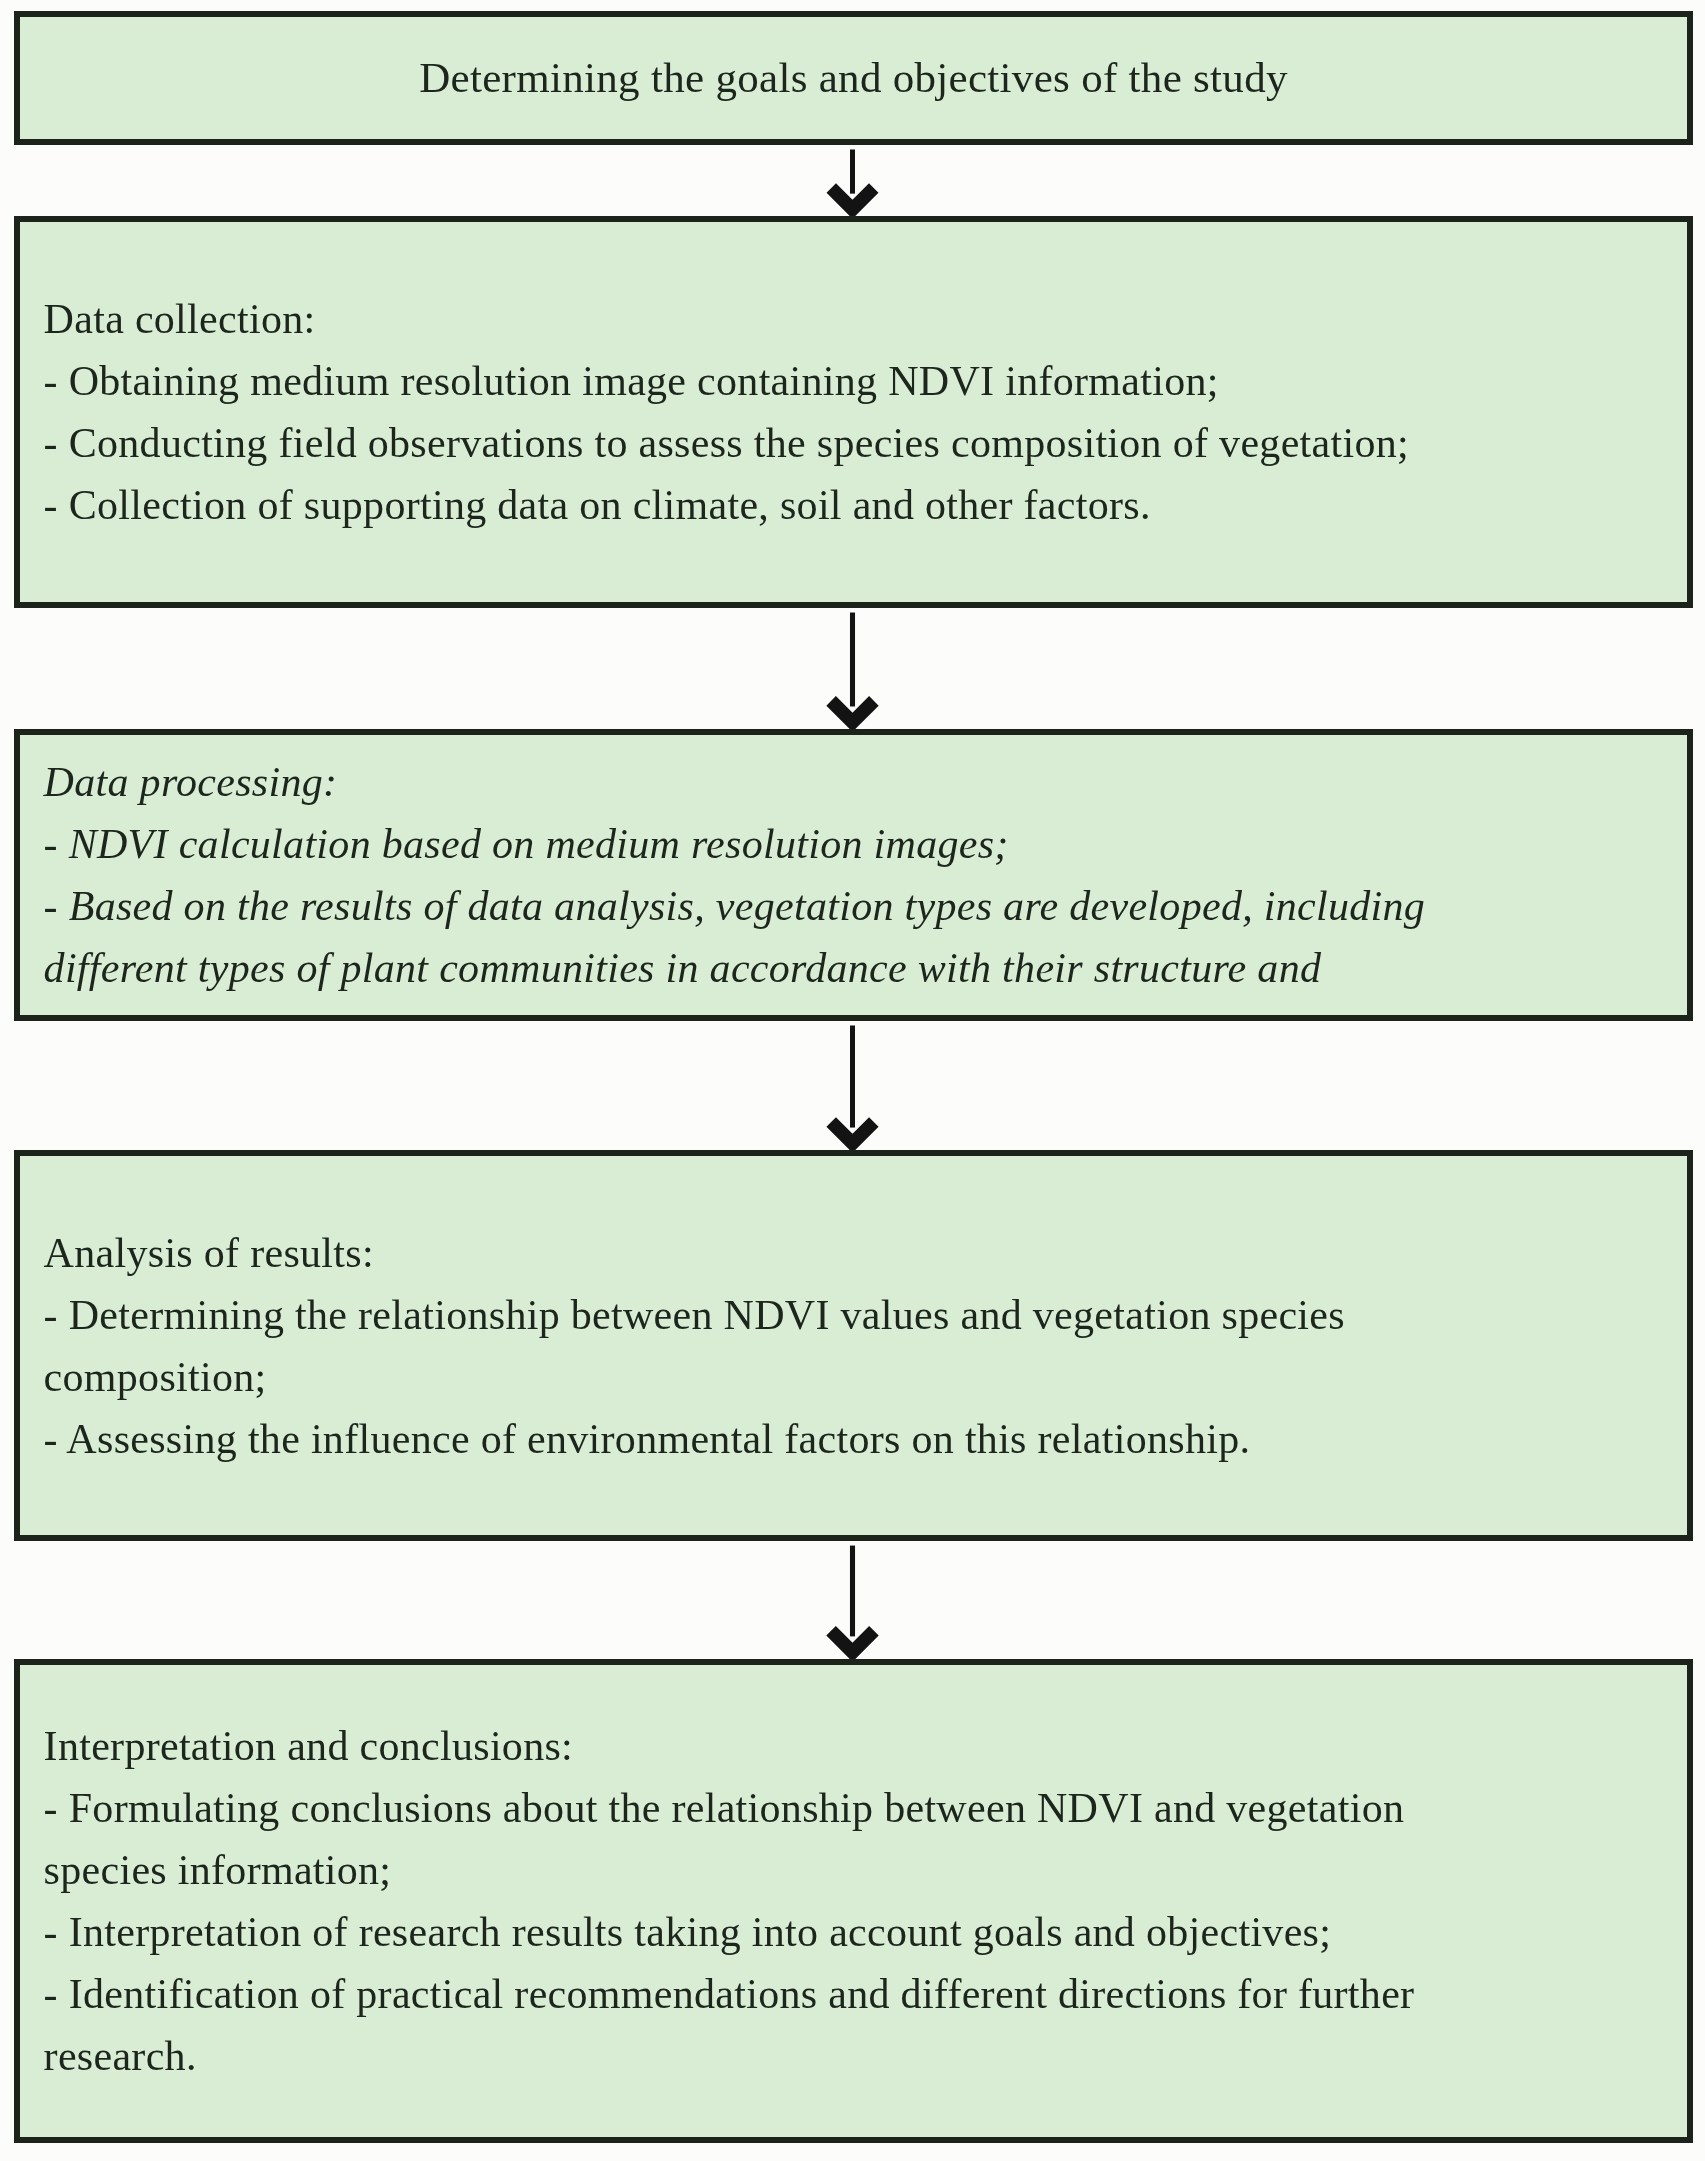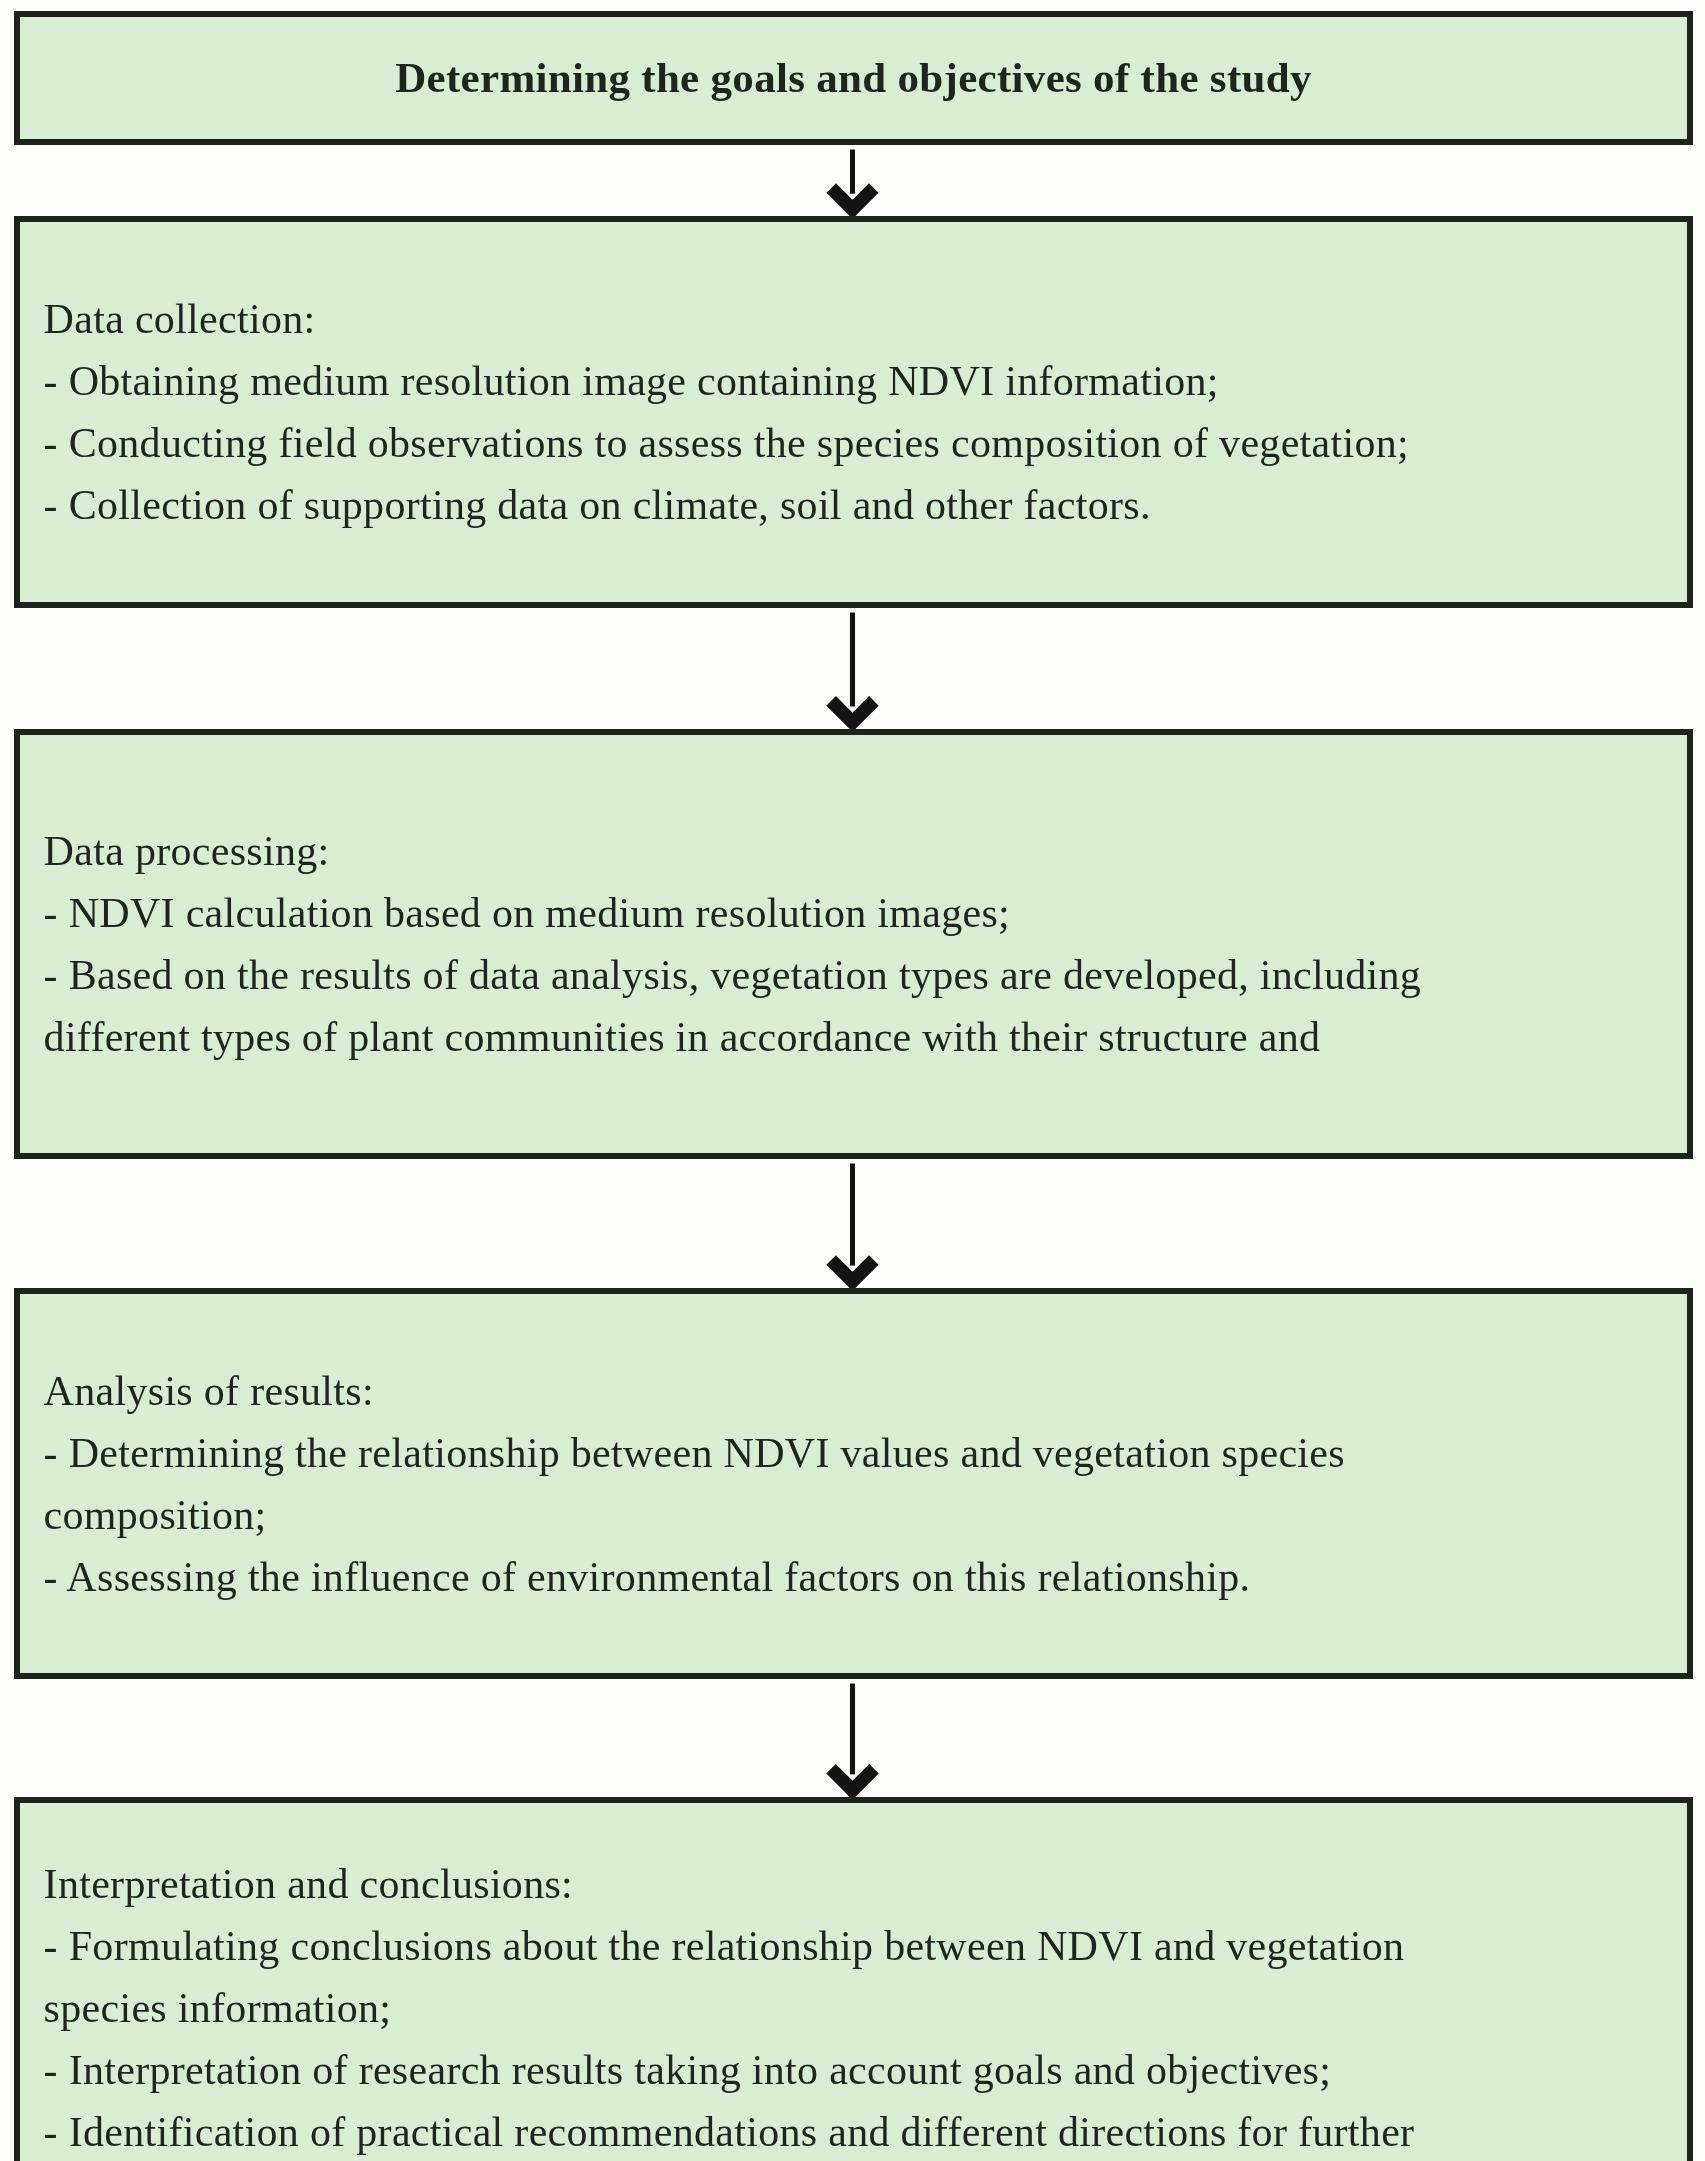--- a/index.html
+++ b/index.html
@@ -30,31 +30,30 @@
   }
   .box .line {
     white-space: pre;
     line-height: 62px;
     padding-left: 23.6px;
     padding-right: 12px;
   }
   .box.title-box {
     font-size: 43px;
     text-align: center;
-    font-weight: bold;
   }
   .box.title-box .line {
     padding-left: 0;
     padding-right: 0;
   }
   #box-goals            { margin-top: 11.2px; height: 134px; }
   #gap-1                { height: 71px; }
   #box-data-collection  { height: 392px; }
   #gap-2                { height: 121px; }
-  #box-data-processing  { height: 430px; }
+  #box-data-processing  { height: 292px; font-style: italic; }
   #gap-3                { height: 129px; }
   #box-analysis         { height: 391px; }
   #gap-4                { height: 118px; }
   #box-interpretation   { height: 484px; }
   .gap {
     display: flex;
     justify-content: center;
   }
   .gap svg {
     display: block;

